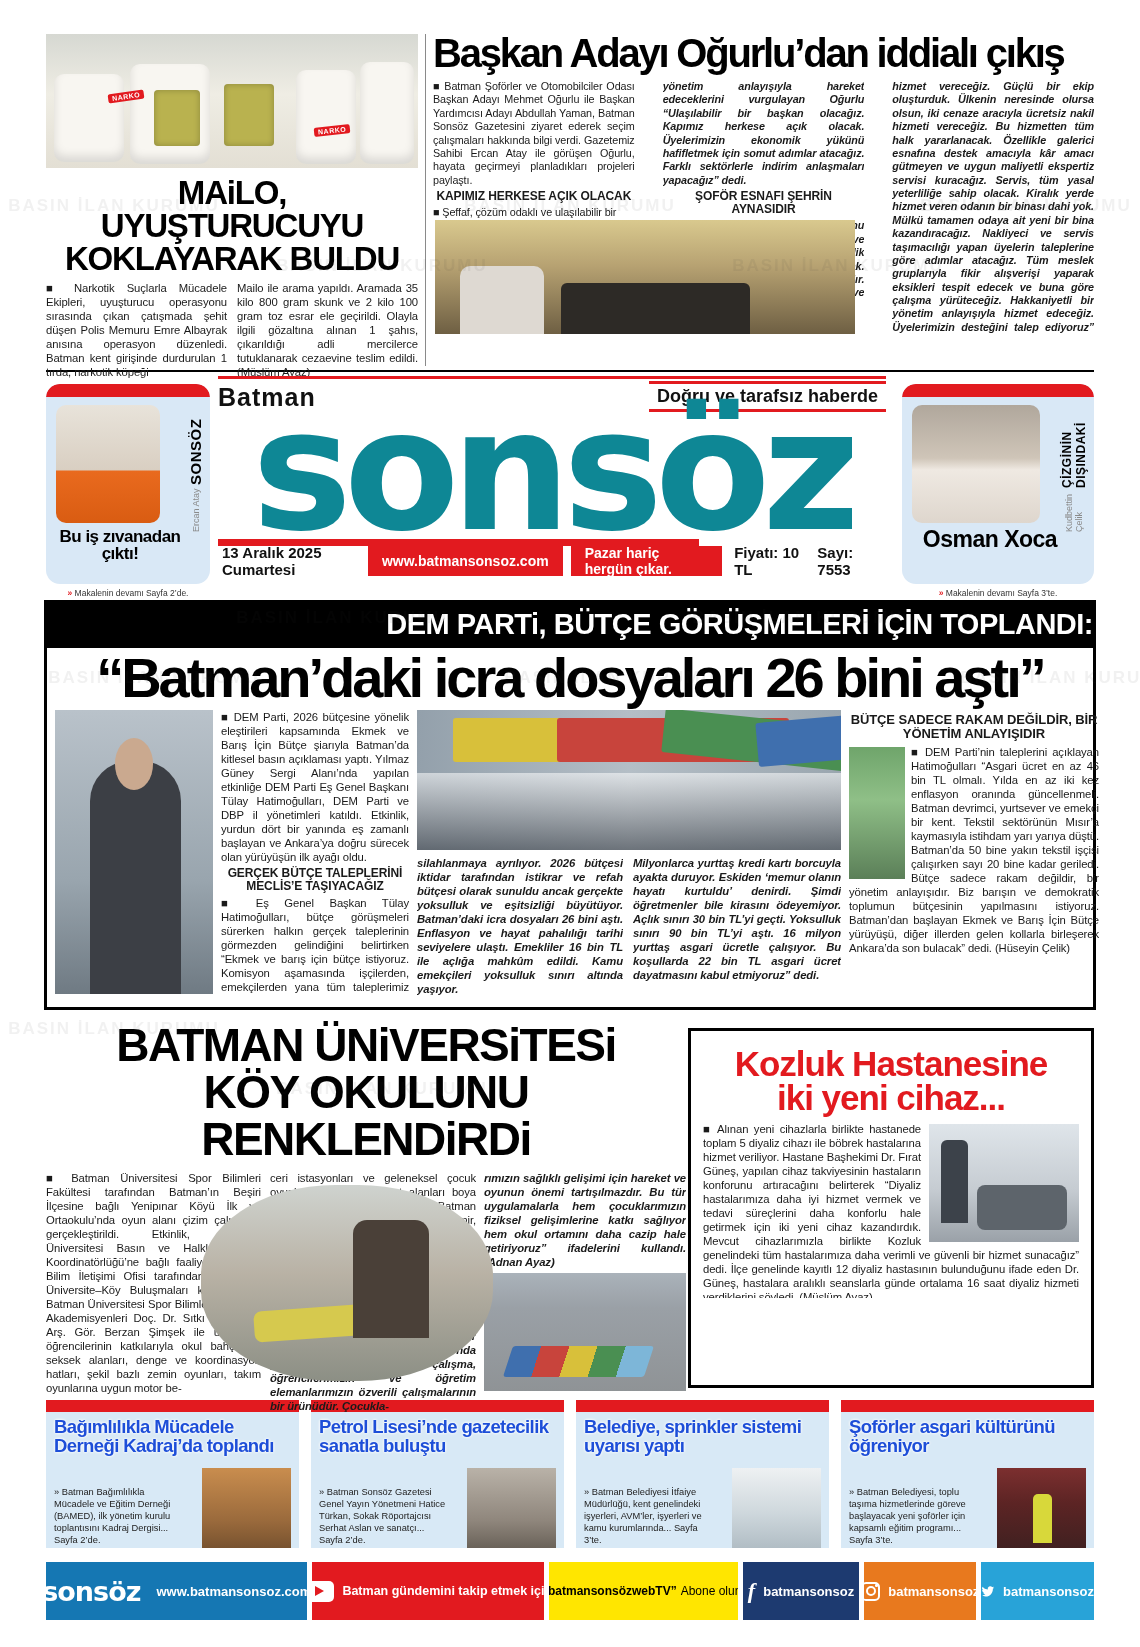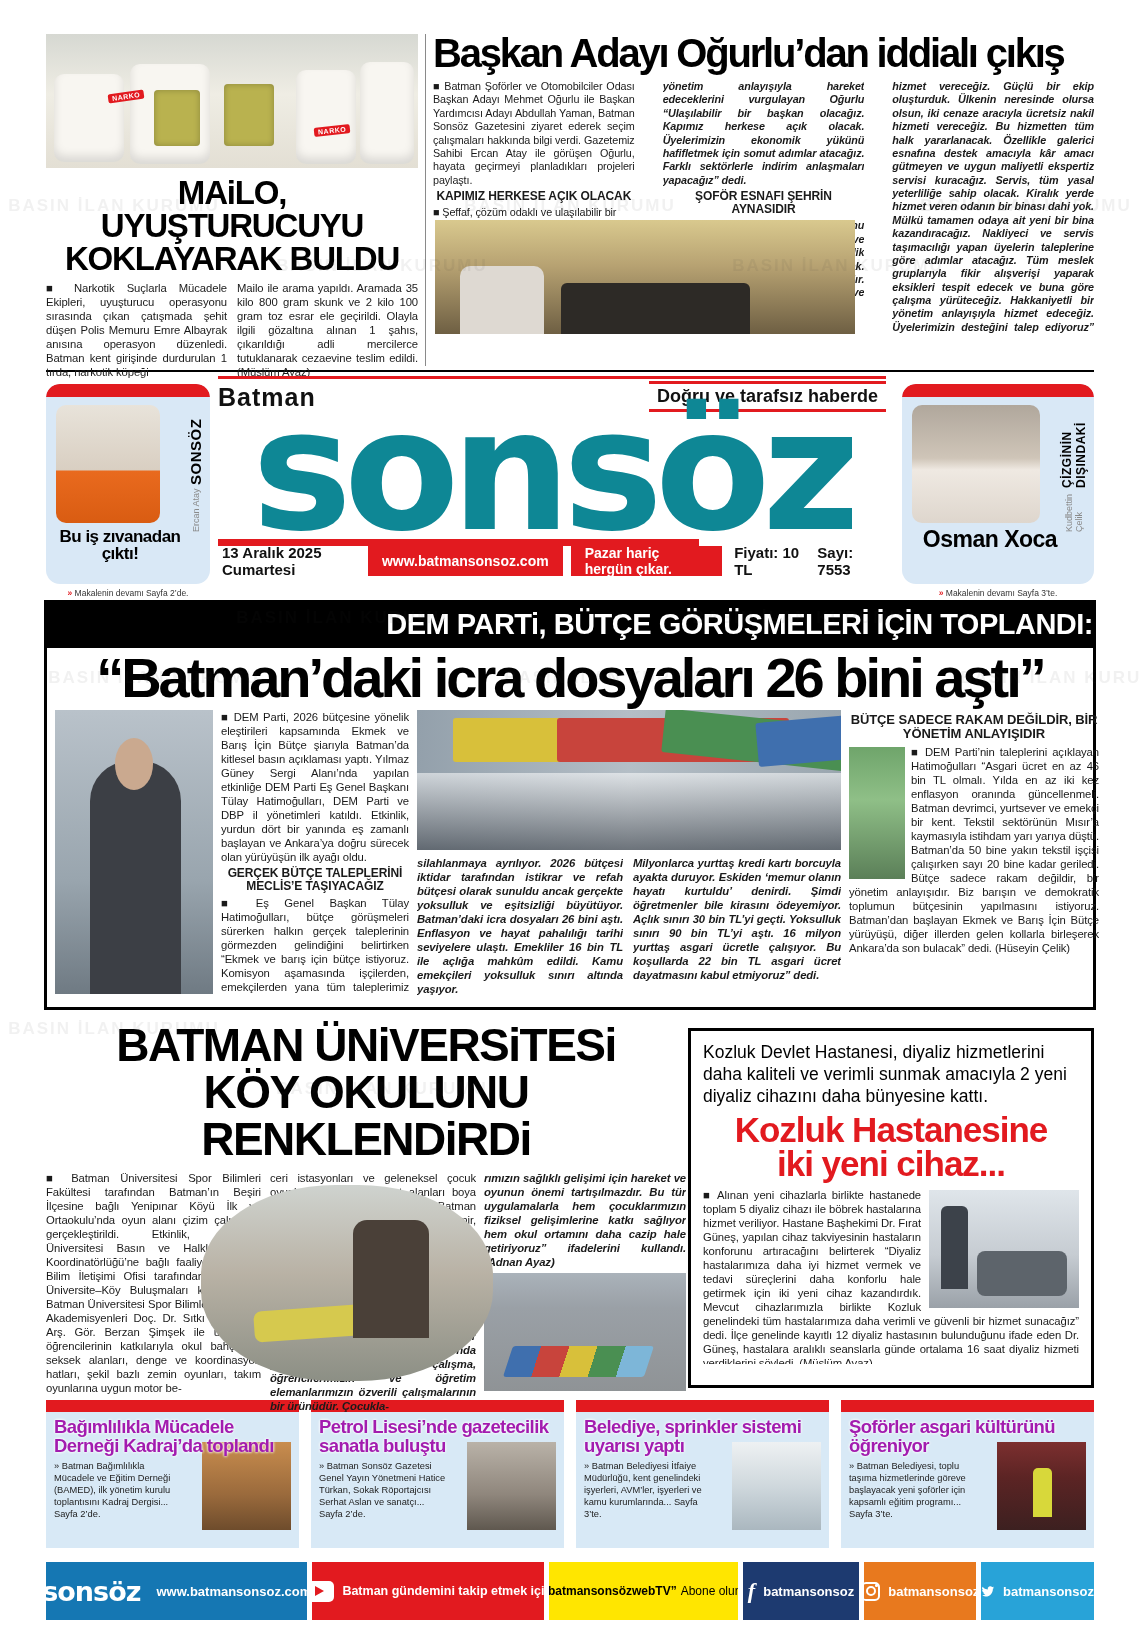--- a/index.html
+++ b/index.html
@@ -130,22 +130,22 @@
       background:linear-gradient(180deg,#dfe5ea 0%,#c6ccd2 55%,#9aa1a8 100%);}
   .photo-hospital:before{content:"";position:absolute;right:8%;bottom:10%;width:60%;height:38%;
       background:#5d646b;border-radius:8px;}
   .photo-hospital:after{content:"";position:absolute;left:8%;top:14%;width:18%;height:70%;
       background:#3c424a;border-radius:6px 6px 0 0;}
   
   .teasers{position:absolute;left:46px;top:1400px;width:1048px;height:148px;display:flex;gap:12px;}
   .teaser{flex:1;background:#d8e9f6;position:relative;overflow:hidden;}
   .teaser .bar{height:12px;background:#e21a1f;}
   .teaser .tt{font-size:18.5px;font-weight:900;letter-spacing:-.6px;line-height:1.02;
-      color:#a21caf;padding:6px 8px 4px;position:relative;z-index:2;text-shadow:0 0 3px #fff,0 0 3px #fff;}
-  .teaser .row{display:flex;padding:0 8px 8px;gap:20px;position:relative;z-index:1;}
+      color:#1d4ed8;padding:6px 8px 4px;position:relative;z-index:2;text-shadow:0 0 3px #fff,0 0 3px #fff;}
+  .teaser .row{display:flex;padding:0 8px 8px;gap:20px;position:relative;z-index:1;margin-top:26px;}
   .teaser .tx{width:54%;font-size:9.3px;line-height:1.3;color:#222;}
   .tphoto{flex:1;height:88px;margin-top:-18px;}
   .tp1{background:linear-gradient(180deg,#c98d4e 0%,#9a6a3c 60%,#6e4c2c 100%);}
   .tp2{background:linear-gradient(180deg,#b9b2a8 0%,#8f867c 60%,#5f584f 100%);}
   .tp3{background:linear-gradient(180deg,#eef1f3 0%,#cfd8dd 50%,#aab7bf 100%);}
   .tp4{background:linear-gradient(180deg,#7c2f2f 0%,#5c2424 40%,#3c2020 100%);}
   .tp4:after{content:"";position:absolute;left:40%;top:30%;width:22%;height:55%;
       background:#d8d83a;border-radius:5px 5px 0 0;}
   
   .footer{position:absolute;left:46px;top:1562px;width:1048px;height:58px;display:flex;gap:5px;}
@@ -313,21 +313,20 @@
       </div>
       <div class="ucol3 body-txt">
         <span class="bq">rımızın sağlıklı gelişimi için hareket ve oyunun önemi tartışılmazdır. Bu tür uygulamalarla hem çocuklarımızın fiziksel gelişimlerine katkı sağlıyor hem okul ortamını daha cazip hale getiriyoruz” ifadelerini kullandı. (Adnan Ayaz)</span>
         <div class="photo photo-playground"></div>
       </div>
       <div class="photo-school"></div>
     </div>
   </div>
 
   <div class="kozluk">
-    <div class="koz-intro">Kozluk Devlet Hastanesi, diyaliz hizmetlerini daha kaliteli ve verimli sunmak amacıyla 2 yeni diyaliz cihazını daha bünyesine kattı.</div>
     <div class="koz-headline">
       <div>Kozluk Hastanesine</div>
       <div>iki yeni cihaz...</div>
     </div>
     <div class="koz-body body-txt">
       <div class="photo photo-hospital"></div>
       <span>■ Alınan yeni cihazlarla birlikte hastanede toplam 5 diyaliz cihazı ile böbrek hastalarına hizmet veriliyor. Hastane Başhekimi Dr. Fırat Güneş, yapılan cihaz takviyesinin hastaların konforunu artıracağını belirterek “Diyaliz hastalarımıza daha iyi hizmet vermek ve tedavi süreçlerini daha konforlu hale getirmek için iki yeni cihaz kazandırdık. Mevcut cihazlarımızla birlikte Kozluk genelindeki tüm hastalarımıza daha verimli ve güvenli bir hizmet sunacağız” dedi. İlçe genelinde kayıtlı 12 diyaliz hastasının bulunduğunu ifade eden Dr. Güneş, hastalara aralıklı seanslarla günde ortalama 16 saat diyaliz hizmeti verdiklerini söyledi. (Müslüm Ayaz)</span>
     </div>
   </div>
 

